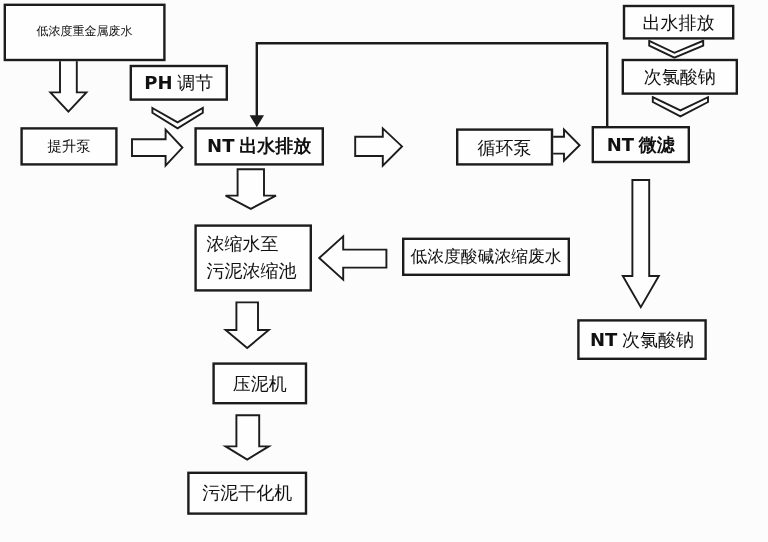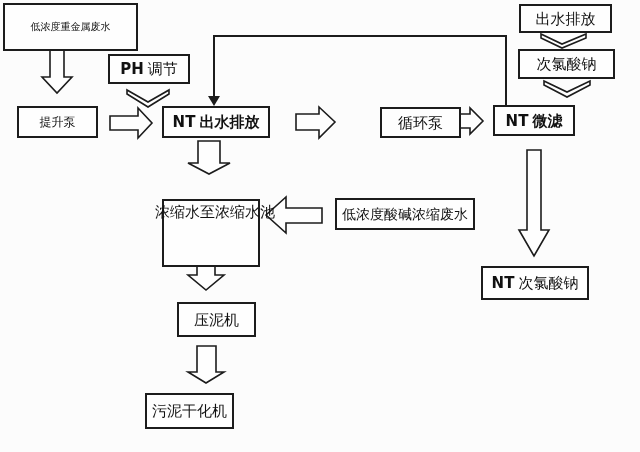--- a/index.html
+++ b/index.html
@@ -45,26 +45,26 @@
   .node .bold{font-weight:bold;}
   .node .pfx{margin-right:4px;}
   #n-heavy  {left:3px;  top:3px;  width:135px;height:48px;font-size:10px;}
   #n-lift   {left:17px; top:106px;width:81px; height:32px;font-size:12px;}
   #n-ph     {left:108px;top:54px; width:82px; height:30px;}
   #n-tank   {left:162px;top:106px;width:108px;height:32px;font-weight:bold;}
   #n-circ   {left:348px;top:107px;width:81px; height:31px;margin-left:32px;}
   #n-mf     {left:493px;top:105px;width:82px; height:31px;font-weight:bold;}
   #n-naclo  {left:519px;top:4px;  width:93px; height:29px;}
   #n-back   {left:518px;top:49px; width:97px; height:30px;}
-  #n-conc   {left:162px;top:199px;width:98px; height:68px;
-             flex-direction:row;align-items:flex-start;
+  #n-conc   {left:162px;top:187px;width:98px; height:56px;
+             flex-direction:column;align-items:flex-start;
              justify-content:center;padding-left:8px;line-height:1.55;}
   #n-acid   {left:335px;top:198px;width:140px;height:32px;font-size:14px;}
   #n-press  {left:177px;top:302px;width:79px; height:35px;}
-  #n-dryer  {left:145px;top:393px;width:89px;height:36px;}
+  #n-dryer  {left:156px;top:393px;width:100px;height:36px;}
   #n-out    {left:481px;top:266px;width:108px;height:34px;}
 </style>
 </head>
 <body>
 
 <div id="stage">
 
   <svg class="connectors" width="640" height="452" viewBox="0 0 640 452">
 
     <polyline class="thin-line" points="506,105 506,36 214,36 214,97"></polyline>
@@ -115,21 +115,21 @@
   <div class="node" id="n-naclo">
     <span>出水排放</span>
   </div>
 
   <div class="node" id="n-back">
     <span>次氯酸钠</span>
   </div>
 
   <div class="node" id="n-conc">
     <span>浓缩水至</span>
-    <span>浓缩水池</span>
+    <span>污泥浓缩池</span>
   </div>
 
   <div class="node" id="n-acid">
     <span>低浓度酸碱浓缩废水</span>
   </div>
 
   <div class="node" id="n-press">
     <span>压泥机</span>
   </div>
 

